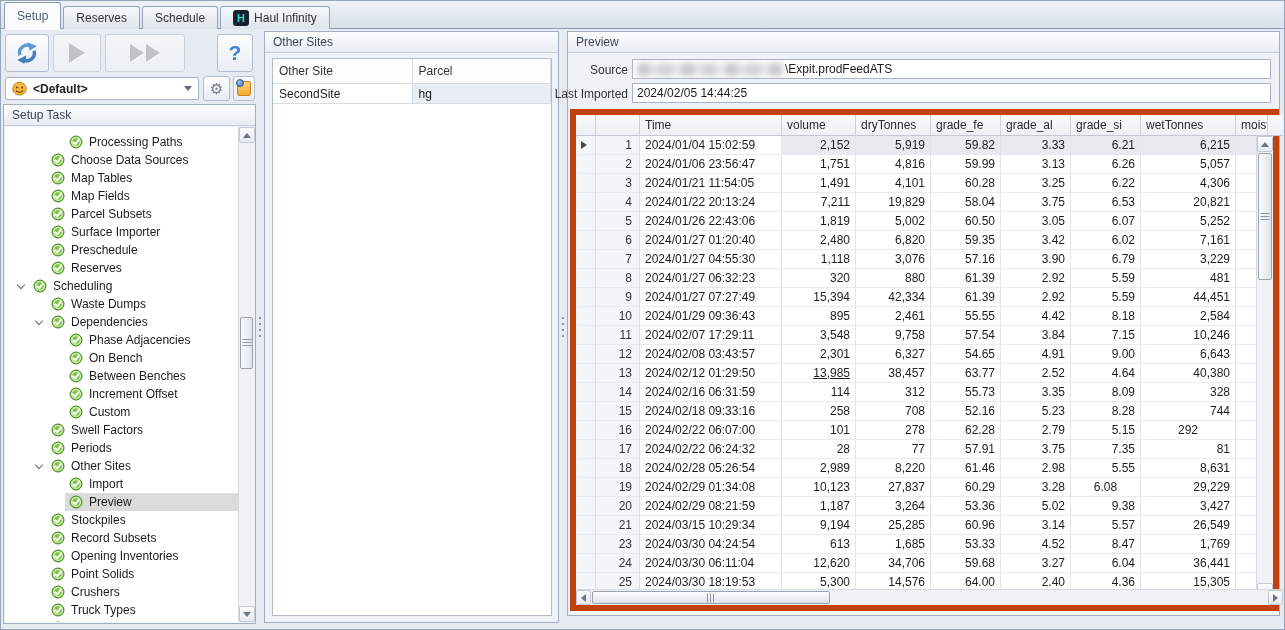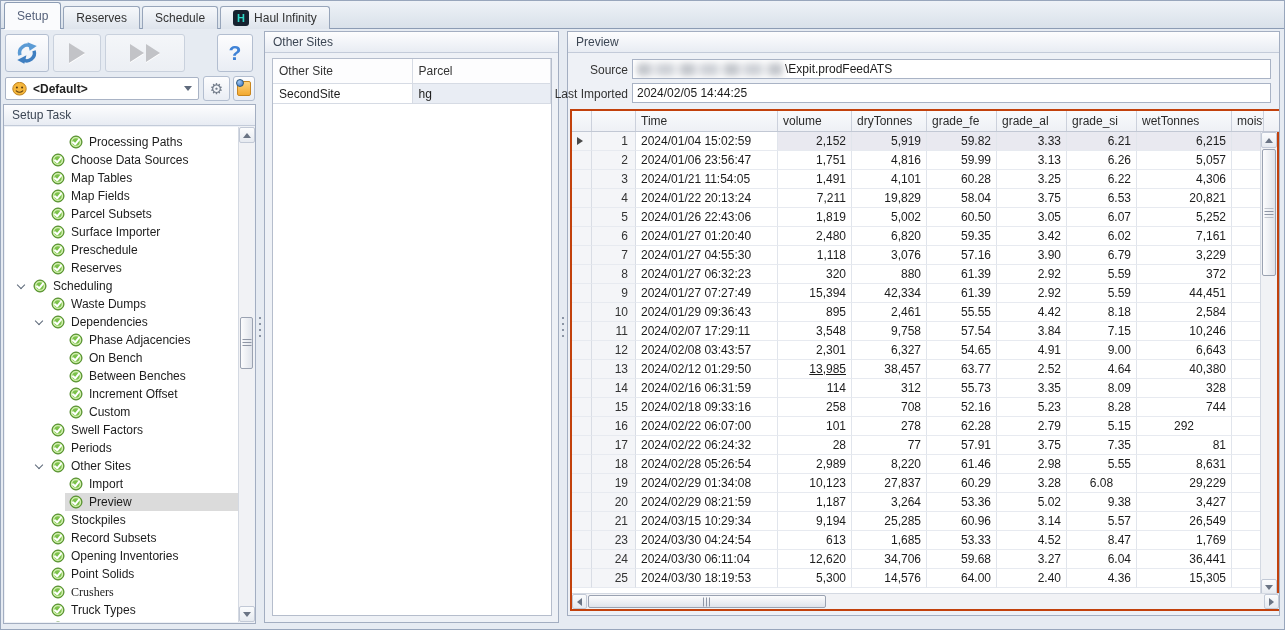--- a/index.html
+++ b/index.html
@@ -90,21 +90,21 @@
   .os-dcell.tint { background:#e9edf4; }
 
   
   #pv-panel { left:566px; top:30px; width:713px; height:585px; }
   .fld-label { position:absolute; left:0; width:60px; display:flex; justify-content:flex-end; white-space:nowrap; color:#2e3razor; color:#333; }
   .fld { position:absolute; left:64px; width:639px; height:20px; background:#fff; border:1px solid #a9b3c5; display:flex; align-items:center; padding:0 4px; overflow:hidden; }
   .blur-redact { width:146px; height:13px; margin-right:2px; border-radius:2px; flex:none;
     background:repeating-linear-gradient(90deg,#b6bac1 0 13px,#dcdee3 13px 21px,#c3c7ce 21px 36px,#e3e5e9 36px 44px);
     filter:blur(3px); opacity:.8; }
 
-  #grid { position:absolute; left:2px; top:77px; width:709px; height:502px; border:2px solid #c2410c; background:#fff; }
+  #grid { position:absolute; left:2px; top:77px; width:709px; height:502px; border:6px solid #c2410c; background:#fff; }
   #grid-header { display:flex; height:21px; width:707px; overflow:hidden;
     background:linear-gradient(#f9fafc,#eef0f5); border-bottom:1px solid #c2c8d4; }
   .ghc { flex:none; border-right:1px solid #ccd1dc; padding:3px 0 0 5px; color:#2b2b2b; white-space:nowrap; overflow:hidden; }
   #grid-body { position:absolute; left:0; top:21px; width:690px; height:463px; overflow:hidden; }
   .grow { display:flex; height:19px; }
   .gcell { flex:none; border-right:1px solid #e1e5ec; border-bottom:1px solid #e7eaf0; padding:2px 5px 0 5px;
     white-space:nowrap; overflow:hidden; background:#fff; }
   .gcell.num { text-align:right; }
   .gcell.rn-ind { padding:0; background:#f4f5f8; border-right-color:#d9dde5; position:relative; }
   .gcell.rn-num { text-align:right; background:#f4f5f8; border-right-color:#d9dde5; color:#333; padding-right:7px; }
@@ -442,21 +442,21 @@
     <span class="tlabel" style="left: 66px;">Point Solids</span>
   </div>
 
   <div class="titem">
 
     <svg class="check" viewBox="0 0 14 14" style="left: 46px;">
       <circle cx="7" cy="7" r="6"></circle>
       <circle class="hl" cx="7" cy="7" r="4.4"></circle>
       <path d="M4 7.3 L6.2 9.3 L10 4.6"></path>
     </svg>
-    <span class="tlabel" style="left: 66px; font-family: Liberation Serif, serif;">Crushers</span>
+    <span class="tlabel" style="left: 66px;">Crushers</span>
   </div>
 
   <div class="titem">
 
     <svg class="check" viewBox="0 0 14 14" style="left: 46px;">
       <circle cx="7" cy="7" r="6"></circle>
       <circle class="hl" cx="7" cy="7" r="4.4"></circle>
       <path d="M4 7.3 L6.2 9.3 L10 4.6"></path>
     </svg>
     <span class="tlabel" style="left: 66px;">Truck Types</span>
@@ -634,21 +634,21 @@
           </div>
           <div class="grow">
             <div class="gcell rn-ind" style="width: 20px;"></div>
             <div class="gcell rn-num" style="width: 44px;">8</div>
             <div class="gcell data c-time" style="width: 142px;">2024/01/27 06:32:23</div>
             <div class="gcell data num" style="width: 74px;">320</div>
             <div class="gcell data num" style="width: 75px;">880</div>
             <div class="gcell data num" style="width: 70px;">61.39</div>
             <div class="gcell data num" style="width: 70px;">2.92</div>
             <div class="gcell data num" style="width: 70px;">5.59</div>
-            <div class="gcell data num" style="width: 95px;">372</div>
+            <div class="gcell data num" style="width: 95px;">481</div>
             <div class="gcell data num" style="width: 32px;"></div>
           </div>
           <div class="grow">
             <div class="gcell rn-ind" style="width: 20px;"></div>
             <div class="gcell rn-num" style="width: 44px;">9</div>
             <div class="gcell data c-time" style="width: 142px;">2024/01/27 07:27:49</div>
             <div class="gcell data num" style="width: 74px;">15,394</div>
             <div class="gcell data num" style="width: 75px;">42,334</div>
             <div class="gcell data num" style="width: 70px;">61.39</div>
             <div class="gcell data num" style="width: 70px;">2.92</div>

